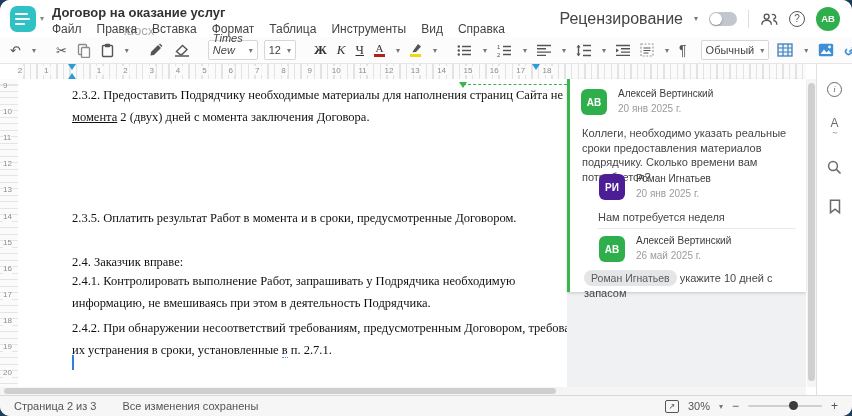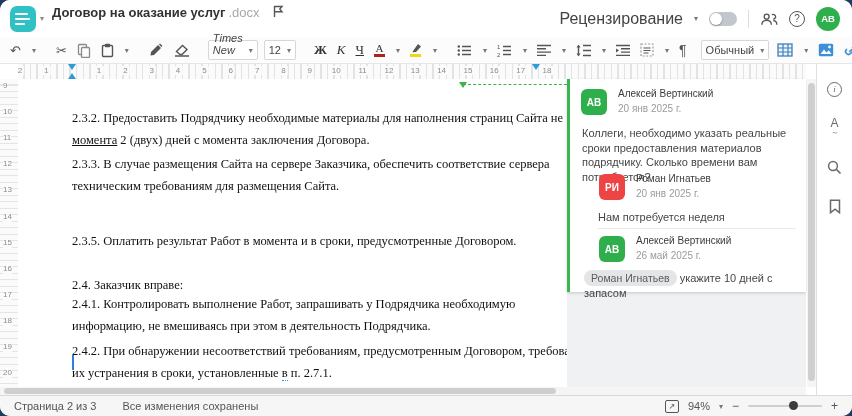--- a/index.html
+++ b/index.html
@@ -5,21 +5,21 @@
   html,body{margin:0;padding:0;background:#1d3c5e;font-family:"Liberation Sans",sans-serif;}
   #stage{position:relative;width:852px;height:416px;background:#1d3c5e;overflow:hidden;}
   #window{position:absolute;inset:0;background:#fff;border-radius:10px;overflow:hidden;}
 
   
   .header{position:absolute;left:0;top:0;right:0;height:37px;background:#fff;}
   .logo{position:absolute;left:10px;top:6px;width:26px;height:26px;border-radius:7px;background:#2fc1c4;display:flex;flex-direction:column;justify-content:center;gap:3px;padding-left:5px;box-sizing:border-box;cursor:pointer;}
   .logo i{display:block;height:2px;background:#fff;border-radius:1px;}
   .logo i.b1{width:13px}.logo i.b2{width:15px}.logo i.b3{width:10px}
   .logo-caret{position:absolute;left:40px;top:14px;font-size:8px;color:#888;}
-  .title-row{position:absolute;left:52px;top:5px;display:flex;gap:3px;}
+  .title-row{position:absolute;left:52px;top:5px;display:flex;align-items:center;gap:3px;flex-direction:column;}
   .doc-title{font-size:13px;font-weight:bold;color:#333;}
   .doc-ext{font-size:13px;color:#a8a8a8;}
   .flag-icon{margin-left:10px;display:flex;}
   .menu-row{position:absolute;left:52px;top:22px;display:flex;gap:15px;}
   .menu-item{font-size:12px;color:#444;cursor:pointer;}
   .header-right{position:absolute;right:12px;top:0;height:37px;display:flex;align-items:center;gap:11px;}
   .review-label{font-size:16px;color:#444;}
   .caret{font-size:8px;color:#777;}
   .toggle{width:28px;height:14px;border-radius:8px;background:#c2c7cd;position:relative;cursor:pointer;}
   .toggle .knob{position:absolute;left:1px;top:1px;width:12px;height:12px;border-radius:50%;background:#fff;box-shadow:0 1px 2px rgba(0,0,0,.3);}
@@ -45,21 +45,21 @@
   .rnum{position:absolute;top:2px;font-size:8px;color:#8b8b8b;background:#fbfbfb;padding:0 2px;transform:translateX(-50%);}
   .v-ruler{position:absolute;left:0;top:79px;width:18px;height:308px;background:#fbfbfb;border-right:1px solid #ececec;overflow:hidden;}
   .v-ruler .ticks{position:absolute;inset:0;background:repeating-linear-gradient(180deg,transparent 0 5.2px,#cfcfcf 5.2px 6.5px);opacity:.5;}
   .vnum{position:absolute;left:3px;font-size:8px;color:#8b8b8b;background:#fbfbfb;padding:1px 0;}
   .ind-marker{position:absolute;width:0;height:0;border-left:4px solid transparent;border-right:4px solid transparent;}
   .ind-down{border-top:6px solid #2d9bd8;}
   .ind-up{border-bottom:6px solid #2d9bd8;}
 
   
   .doc-area{position:absolute;left:18px;top:79px;width:549px;height:308px;background:#fff;overflow:hidden;}
-  .para{position:absolute;left:54px;width:500px;font-family:"Liberation Serif",serif;font-size:12.5px;line-height:21.5px;color:#111;white-space:pre;margin-top:23px;}
+  .para{position:absolute;left:54px;width:500px;font-family:"Liberation Serif",serif;font-size:12.5px;line-height:21.5px;color:#111;white-space:pre;}
   .comment-anchor{text-decoration:underline;}
   .spell-mark{border-bottom:1px dotted #4a90d9;}
   .cursor{position:absolute;left:54px;width:1.6px;height:15px;background:#2d7fe0;}
   .conn-line{position:absolute;top:5px;left:445px;width:104px;border-top:1.5px dashed #3cb54e;}
   .conn-tri{position:absolute;top:3px;left:441px;width:0;height:0;border-left:4px solid transparent;border-right:4px solid transparent;border-top:6px solid #3cb54e;}
 
   
   .comments-panel{position:absolute;left:567px;top:79px;width:239px;height:308px;background:#f0f1f2;}
   .thread-card{position:absolute;left:0;top:0;width:239px;height:213px;background:#fff;border-left:3px solid #3cb54e;box-shadow:0 1px 3px rgba(0,0,0,.18);box-sizing:border-box;}
   .cmt{position:absolute;}
@@ -106,20 +106,30 @@
         </div>
     <span class="logo-caret">▾</span>
     <div class="title-row">
       <span class="doc-title">Договор на оказание услуг</span>
       <span class="doc-ext">.docx</span>
       <span class="flag-icon">
         <svg width="11" height="13" viewBox="0 0 11 13">
               <path d="M1.5 1 v11 M1.5 1.5 h7.5 l-2.2 2.6 2.2 2.6 h-7.5" fill="none" stroke="#555" stroke-width="1.4"></path>
             </svg>
       </span>
+    </div>
+    <div class="menu-row">
+      <span class="menu-item">Файл</span>
+      <span class="menu-item">Правка</span>
+      <span class="menu-item">Вставка</span>
+      <span class="menu-item">Формат</span>
+      <span class="menu-item">Таблица</span>
+      <span class="menu-item">Инструменты</span>
+      <span class="menu-item">Вид</span>
+      <span class="menu-item">Справка</span>
     </div>
     <div class="header-right">
       <span class="review-label">Рецензирование</span>
       <span class="caret">▾</span>
       <span class="toggle">
             <span class="knob"></span>
           </span>
       <span class="vdiv"></span>
       <span class="rb-icon">
         <svg width="19" height="14" viewBox="0 0 19 14">
@@ -356,22 +366,20 @@
           <span class="vnum" style="top: 209.8px;">17</span>
           <span class="vnum" style="top: 235.9px;">18</span>
           <span class="vnum" style="top: 262px;">19</span>
           <span class="vnum" style="top: 288.1px;">20</span>
         </div>
   </div>
 
   <div class="doc-area">
     <div class="para" style="top:6px"><span>2.3.2. Предоставить Подрядчику необходимые материалы для наполнения страниц Сайта не
 </span><span class="comment-anchor">момента</span><span> 2 (двух) дней с момента заключения Договора.</span></div>
-    <div class="para" style="top:52px">2.3.3. В случае размещения Сайта на сервере Заказчика, обеспечить соответствие сервера
-техническим требованиям для размещения Сайта.</div>
     <div class="para" style="top:129px">2.3.5. Оплатить результат Работ в момента и в сроки, предусмотренные Договором.</div>
     <div class="para" style="top:173px">2.4. Заказчик вправе:</div>
     <div class="para" style="top:192px">2.4.1. Контролировать выполнение Работ, запрашивать у Подрядчика необходимую
 информацию, не вмешиваясь при этом в деятельность Подрядчика.</div>
     <div class="para" style="top:239px"><span>2.4.2. При обнаружении несоответствий требованиям, предусмотренным Договором, требовать
 их устранения в сроки, установленные </span><span class="spell-mark">в</span><span> п. 2.7.1.</span></div>
     <div class="cursor" style="top:276px"></div>
     <div class="conn-tri"></div>
     <div class="conn-line"></div>
   </div>
@@ -380,21 +388,21 @@
     <div class="thread-card">
 
       <div class="cmt">
         <span class="cmt-avatar" style="left: 11px; top: 10px; background: rgb(47, 174, 76);">АВ</span>
         <span class="cmt-name" style="left:48px;top:9px">Алексей Вертинский</span>
         <span class="cmt-date" style="left:48px;top:24px">20 янв 2025 г.</span>
         <span class="cmt-body" style="left:12px;top:47px;width:214px">Коллеги, необходимо указать реальные сроки предоставления материалов подрядчику. Сколько времени вам потребуется?</span>
       </div>
 
       <div class="cmt">
-        <span class="cmt-avatar" style="left: 29px; top: 95px; background: #ef4444;">РИ</span>
+        <span class="cmt-avatar" style="left: 29px; top: 95px; background: #4c1d95;">РИ</span>
         <span class="cmt-name" style="left:66px;top:94px">Роман Игнатьев</span>
         <span class="cmt-date" style="left:66px;top:109px">20 янв 2025 г.</span>
         <span class="cmt-body" style="left:28px;top:131px;width:198px">Нам потребуется неделя</span>
       </div>
 
       <div class="cmt-div" style="top:149px"></div>
 
       <div class="cmt">
         <span class="cmt-avatar" style="left: 29px; top: 157px; background: rgb(47, 174, 76);">АВ</span>
         <span class="cmt-name" style="left:66px;top:156px">Алексей Вертинский</span>
@@ -430,21 +438,21 @@
             <path d="M1.5 1.2 h9 v12.5 l-4.5-3.6-4.5 3.6z" fill="none" stroke="#6a6a6a" stroke-width="1.5"></path>
           </svg>
     </span>
   </div>
 
   <div class="status-bar">
     <span>Страница 2 из 3</span>
     <span>Все изменения сохранены</span>
     <div class="zoom-cluster">
       <span class="fit-icon">↗</span>
-      <span>94%</span>
+      <span>30%</span>
       <span class="caret">▾</span>
       <span class="zbtn">−</span>
       <span class="zoom-track">
             <span class="zoom-knob"></span>
           </span>
       <span class="zbtn">+</span>
     </div>
   </div>
 
 </div>

